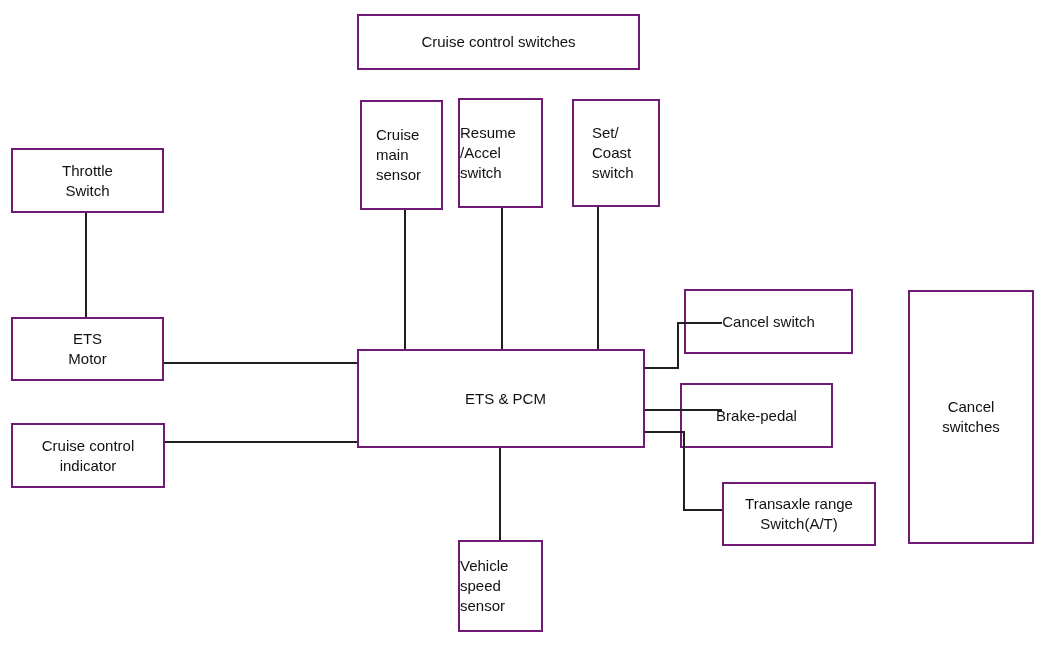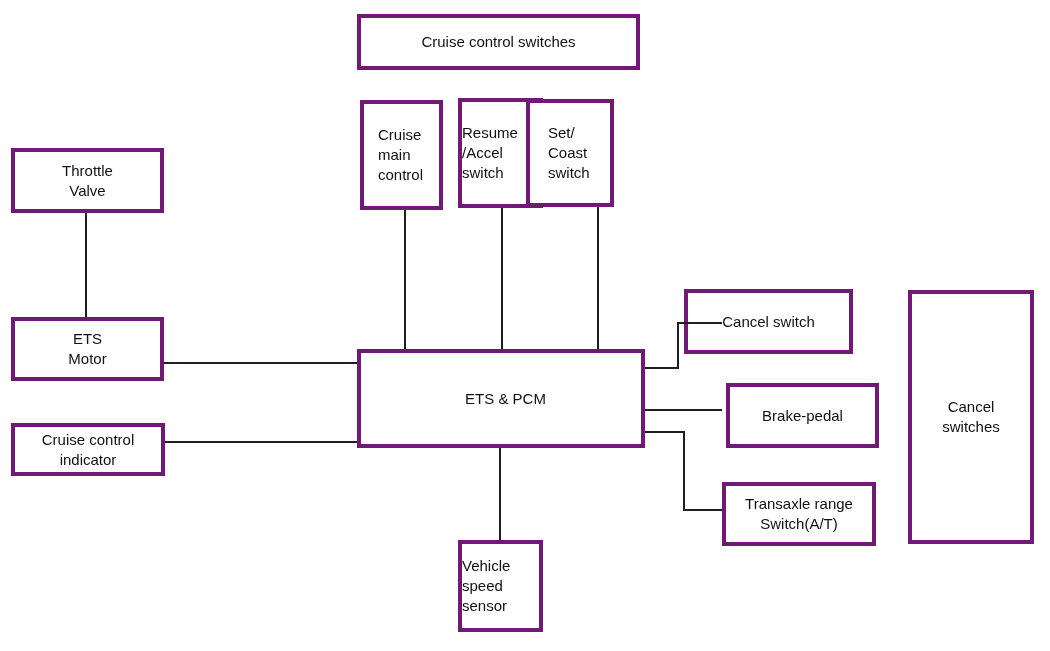--- a/index.html
+++ b/index.html
@@ -7,44 +7,44 @@
     position:relative;
     width:1050px;height:651px;
     background:#ffffff;
     font-family:"Liberation Sans", sans-serif;
     color:#111111;
     overflow:hidden;
   }
   .node{
     position:absolute;
     box-sizing:border-box;
-    border:4px solid #701a75;
+    border:2px solid #701a75;
     background:#ffffff;
     display:flex;
     align-items:center;
     justify-content:center;
     text-align:center;
     font-size:15px;
     line-height:1.32;
   }
   .node .lbl{white-space:pre-line;}
   .node.left{justify-content:flex-start;text-align:left;}
   .line{position:absolute;background:#1f1f1f;}
 
   
   #n-ccs{left:357px;top:14px;width:283px;height:56px;}
   #n-cms{left:360px;top:100px;width:83px;height:110px;padding-left:14px;}
   #n-ras{left:458px;top:98px;width:85px;height:110px;}
-  #n-scs{left:526px;top:99px;width:88px;height:108px;padding-left:18px;}
+  #n-scs{left:572px;top:99px;width:88px;height:108px;padding-left:18px;}
   #n-tv {left:11px;top:148px;width:153px;height:65px;}
   #n-em {left:11px;top:317px;width:153px;height:64px;}
-  #n-cci{left:11px;top:423px;width:154px;height:53px;}
+  #n-cci{left:11px;top:423px;width:154px;height:65px;}
   #n-ep {left:357px;top:349px;width:288px;height:99px;padding-left:9px;}
   #n-cs {left:684px;top:289px;width:169px;height:65px;}
-  #n-bp {left:726px;top:383px;width:153px;height:65px;text-align:center;}
+  #n-bp {left:680px;top:383px;width:153px;height:65px;text-align:center;}
   #n-tr {left:722px;top:482px;width:154px;height:64px;}
   #n-csw{left:908px;top:290px;width:126px;height:254px;}
   #n-vss{left:458px;top:540px;width:85px;height:92px;}
 
   
   #l-tv-em   {left:85px; top:213px;width:2px; height:104px;}
   #l-cms-ep  {left:404px;top:210px;width:2px; height:139px;}
   #l-ras-ep  {left:501px;top:208px;width:2px; height:141px;}
   #l-scs-ep  {left:597px;top:207px;width:2px; height:142px;}
   #l-em-ep   {left:164px;top:362px;width:193px;height:2px;}
@@ -63,38 +63,38 @@
 
 <div class="canvas">
 
   <div class="node" id="n-ccs">
     <span class="lbl">Cruise control switches</span>
   </div>
 
   <div class="node left" id="n-cms">
     <span class="lbl">Cruise
 main
-control</span>
+sensor</span>
   </div>
 
   <div class="node left" id="n-ras">
     <span class="lbl">Resume
 /Accel
 switch</span>
   </div>
 
   <div class="node left" id="n-scs">
     <span class="lbl">Set/
 Coast
 switch</span>
   </div>
 
   <div class="node" id="n-tv">
     <span class="lbl">Throttle
-Valve</span>
+Switch</span>
   </div>
 
   <div class="node" id="n-em">
     <span class="lbl">ETS
 Motor</span>
   </div>
 
   <div class="node" id="n-cci">
     <span class="lbl">Cruise control
 indicator</span>

